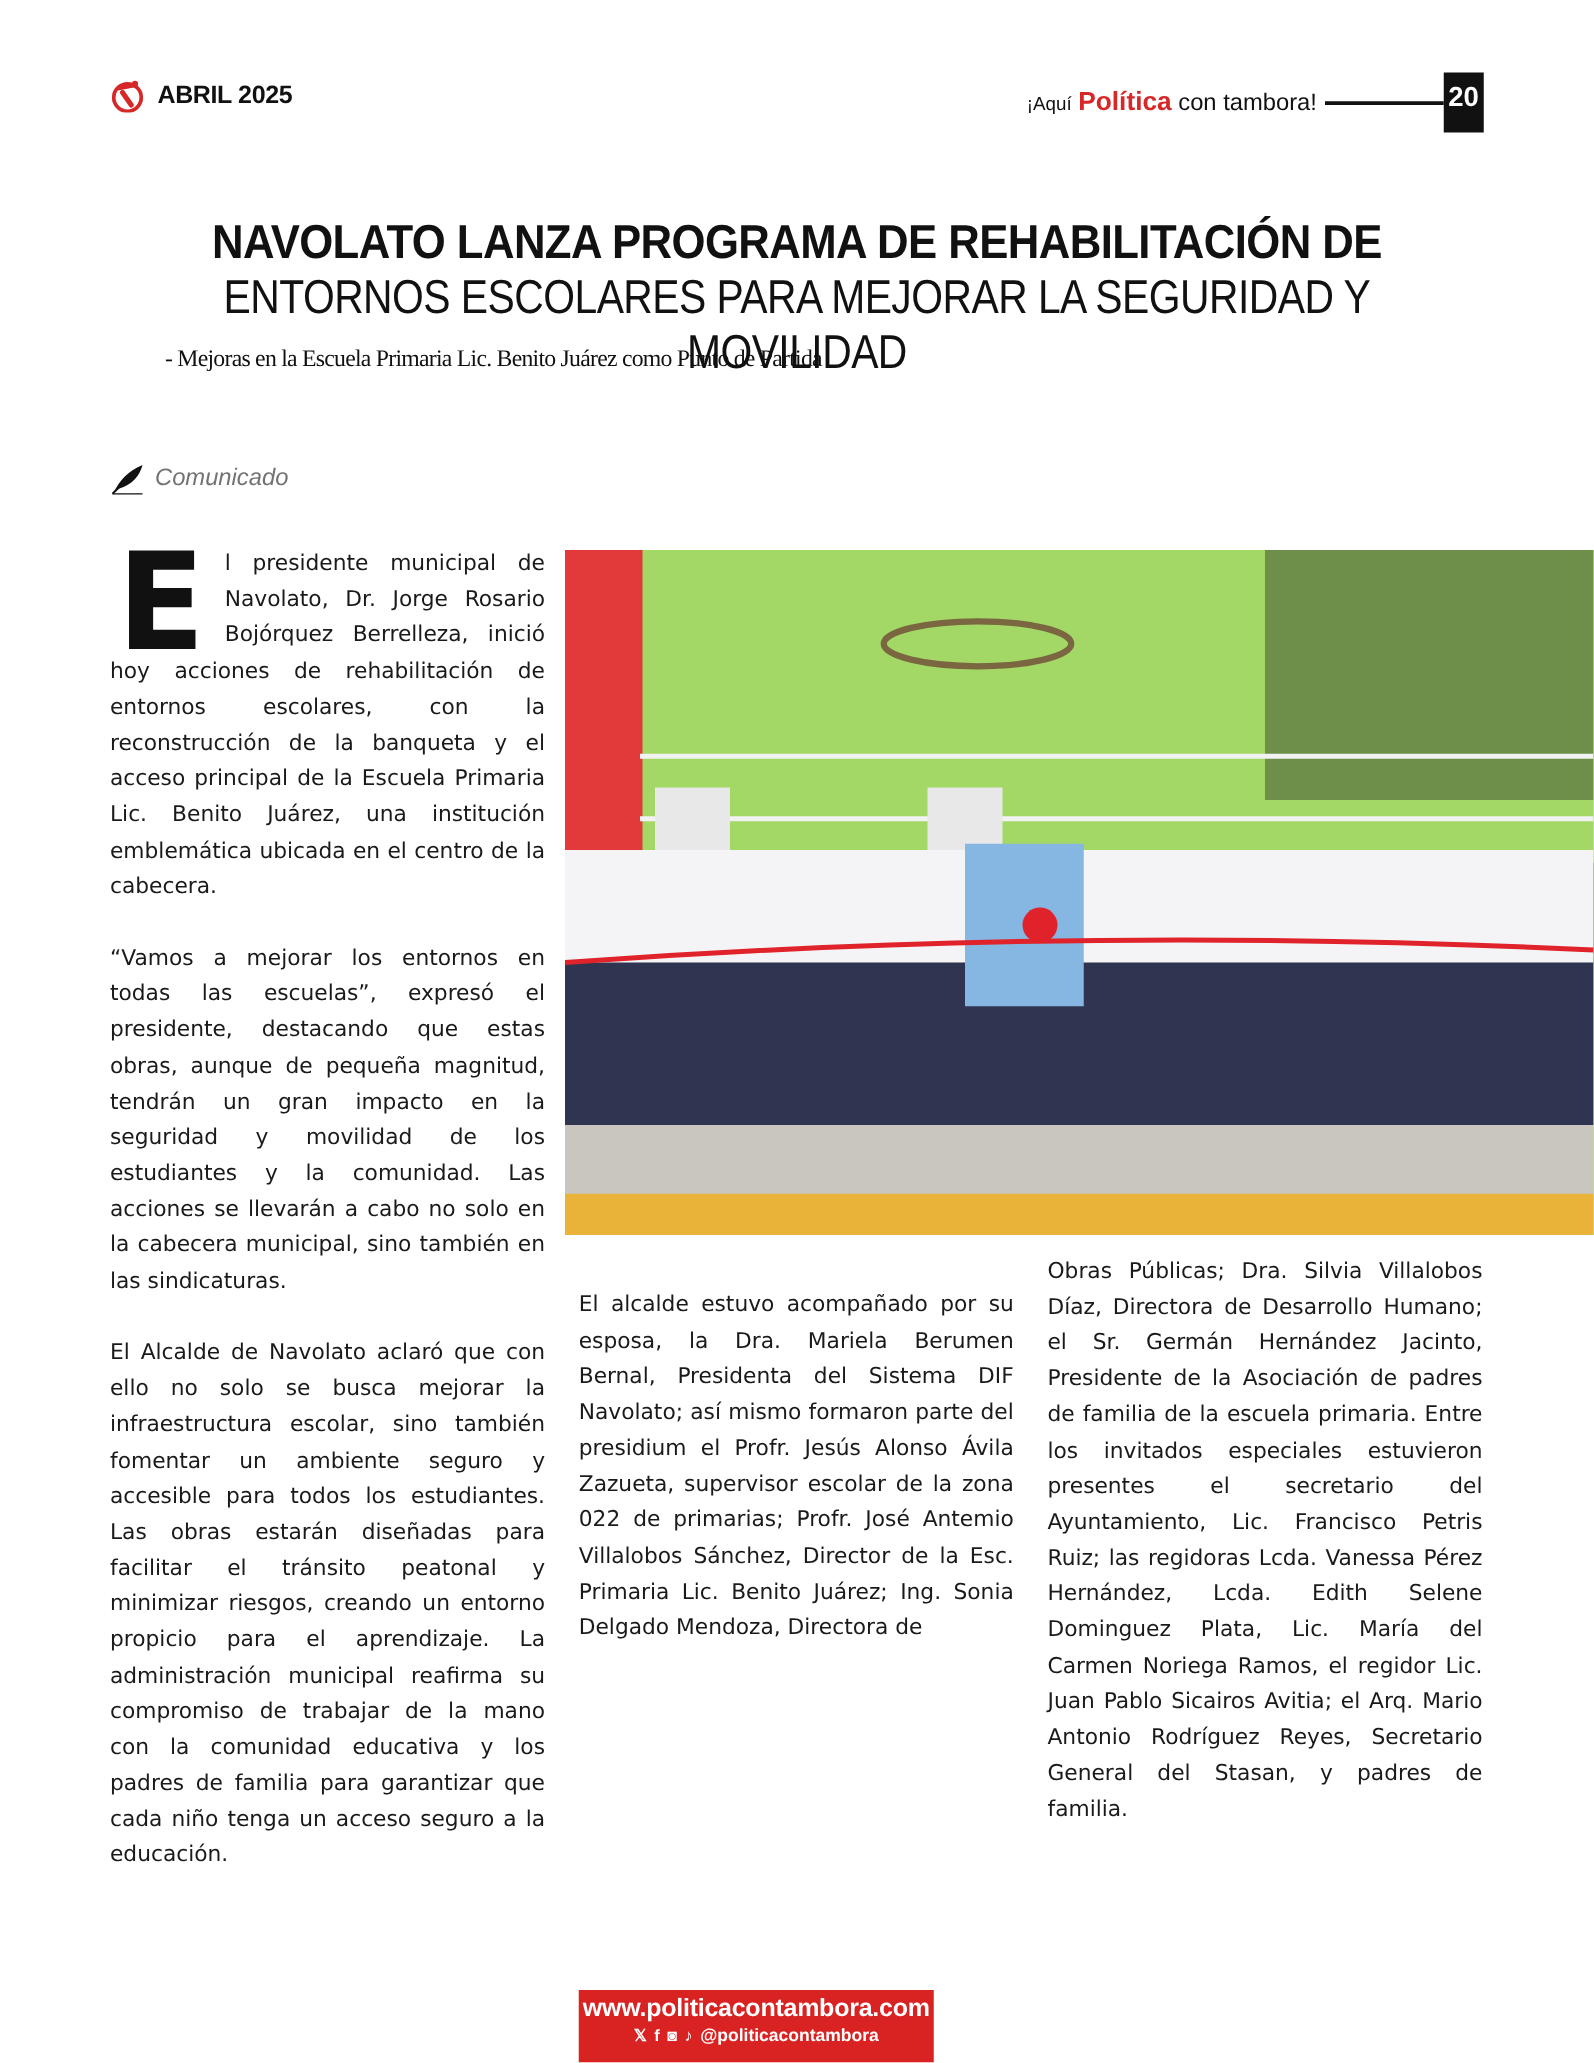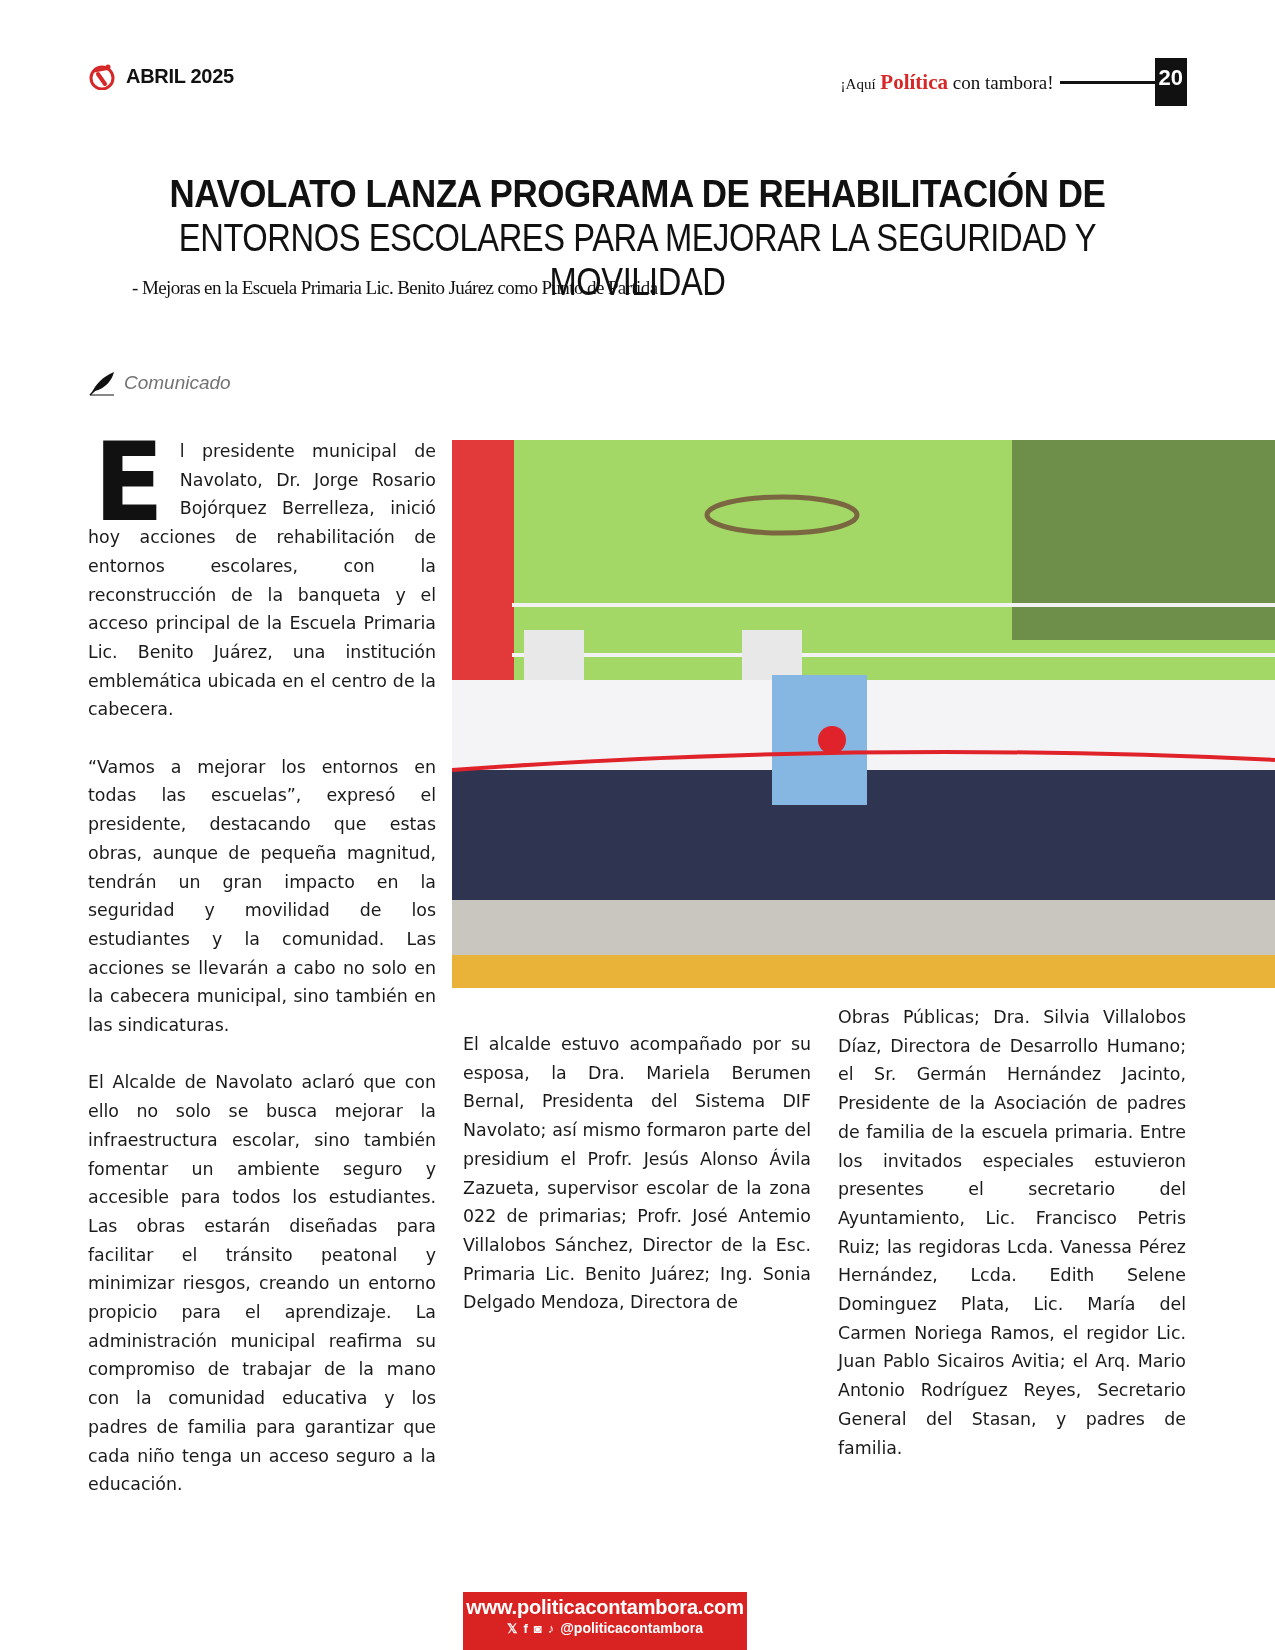--- a/index.html
+++ b/index.html
@@ -5,21 +5,21 @@
   html, body { margin: 0; padding: 0; background: #ffffff; }
   body { width: 1275px; height: 1650px; position: relative; overflow: hidden;
          font-family: "DejaVu Sans", sans-serif; color: #1a1a1a; }
 
   
   .hdr-left { position: absolute; left: 88px; top: 62px; display: flex; align-items: center; gap: 10px; }
   .drum-icon { width: 28px; height: 28px; }
   .hdr-date { font-family: "Liberation Sans", sans-serif; font-weight: 700; font-size: 20px; color: #111; letter-spacing: -0.3px; }
 
   .hdr-right { position: absolute; right: 88px; top: 62px; display: flex; align-items: center; height: 40px; }
-  .slogan { font-family: Liberation Serif, serif; font-size: 19px; color: #111; white-space: nowrap; }
+  .slogan { font-family: Liberation Sans, sans-serif; font-size: 19px; color: #111; white-space: nowrap; }
   .slogan .aqui { font-size: 15px; }
   .slogan .politica { color: #d62828; font-weight: 700; font-size: 21px; }
   .hdr-rule { width: 95px; height: 3px; background: #111; margin-left: 6px; }
   .page-num { background: #111; color: #fff; font-family: "Liberation Sans", sans-serif; font-weight: 700;
               font-size: 22px; height: 48px; line-height: 40px; padding: 0 4px; }
 
   
   .title { position: absolute; left: 0; right: 0; top: 172px; text-align: center; }
   .title-l1 { font-family: "Liberation Sans", sans-serif; font-weight: 700; font-size: 38px; color: #111;
               letter-spacing: -0.5px; line-height: 44px; transform: scaleX(0.92); }

